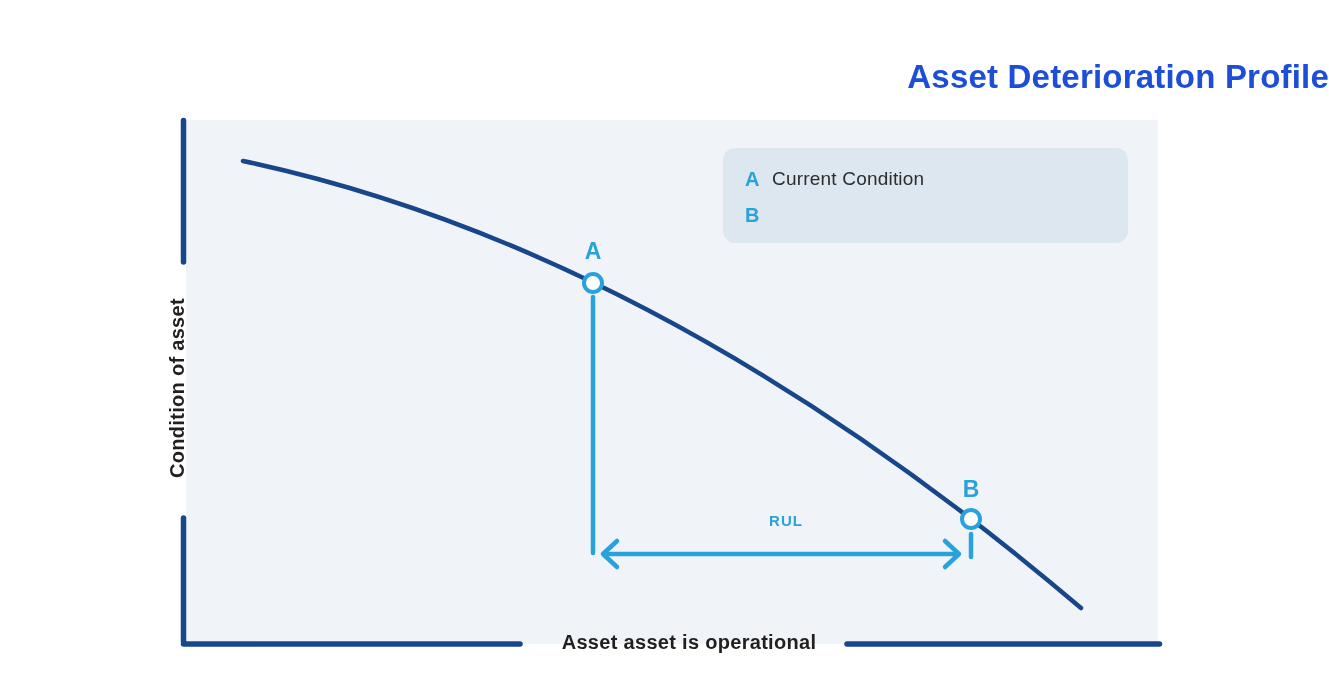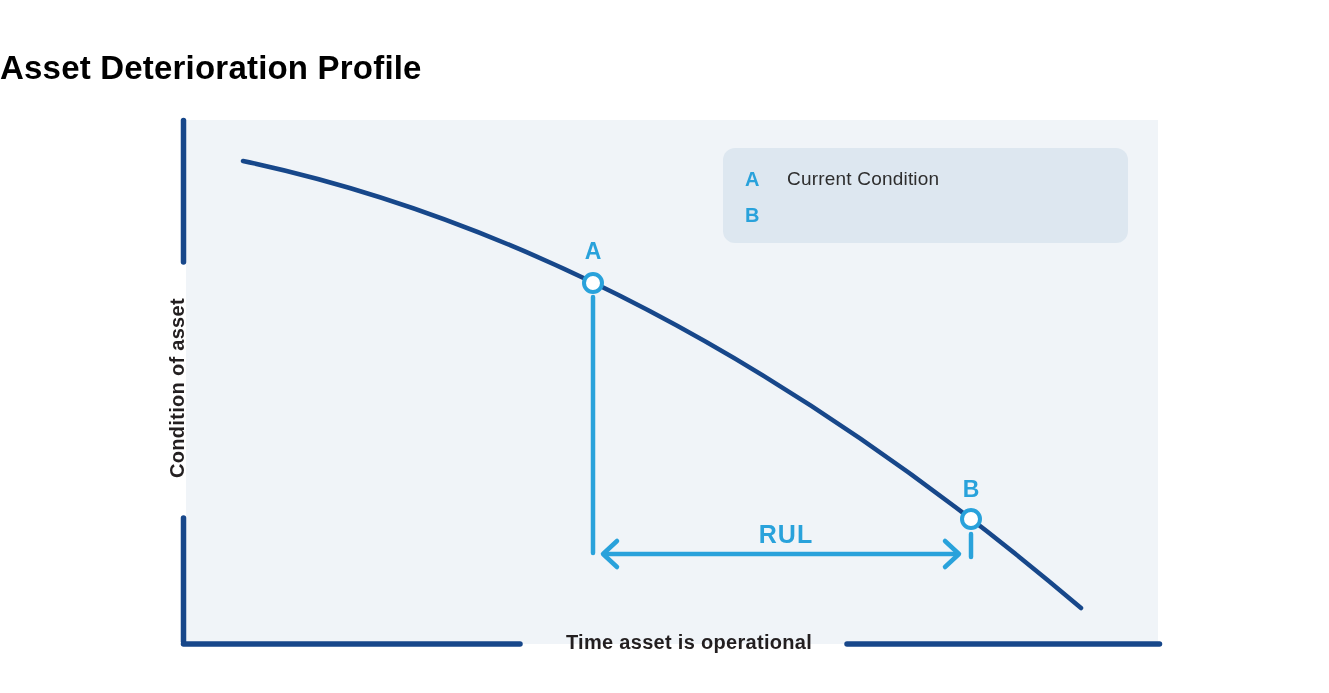--- a/index.html
+++ b/index.html
@@ -6,26 +6,26 @@
   .canvas {
     position: relative;
     width: 1329px;
     height: 693px;
     background: #ffffff;
     overflow: hidden;
     font-family: "Liberation Sans", sans-serif;
   }
   .title {
     position: absolute;
-    left: 0; top: 49px;
+    left: 0; top: 58px;
     width: 100%;
-    text-align: left;
+    text-align: right;
     font-size: 33px;
     font-weight: 700;
-    color: #000000;
+    color: #1d4ed8;
     letter-spacing: 0.2px;
   }
   .plot-bg {
     position: absolute;
     left: 186px; top: 120px;
     width: 972px; height: 524px;
     background: #f0f4f8;
   }
   svg.chart-layer {
     position: absolute;
@@ -65,25 +65,24 @@
     font-weight: 700;
     color: #29a2db;
   }
   .pt-label.a { left: 577px; top: 238px; }
   .pt-label.b { left: 955px; top: 476px; }
   .rul-label {
     position: absolute;
     left: 731px; top: 512px;
     width: 110px;
     text-align: center;
-    font-size: 25px;
+    font-size: 15px;
     font-weight: 700;
     color: #29a2db;
     letter-spacing: 1px;
-    margin-top: 8px;
   }
   .legend {
     position: absolute;
     left: 723px; top: 148px;
     width: 405px; height: 95px;
     background: #dde7f0;
     border-radius: 12px;
     box-sizing: border-box;
     padding: 13px 0 0 22px;
   }
@@ -96,21 +95,20 @@
     width: 27px;
     font-size: 20px;
     font-weight: 700;
     color: #29a2db;
     flex: 0 0 auto;
   }
   .legend-label {
     font-size: 19px;
     color: #2d2d2d;
     letter-spacing: 0.2px;
-    margin-left: 15px;
   }
 </style>
 </head>
 <body>
 
 <div class="canvas">
 
   <div class="title">Asset Deterioration Profile</div>
 
   <div class="plot-bg"></div>
@@ -124,21 +122,21 @@
     <path class="accent-line" d="M 593 297 L 593 553"></path>
     <path class="accent-line" d="M 971 534 L 971 557"></path>
     <path class="accent-line" d="M 604 554 L 958 554"></path>
     <path class="accent-line" d="M 617 541 L 603 554 L 617 567"></path>
     <path class="accent-line" d="M 945 541 L 959 554 L 945 567"></path>
     <path class="marker-circle" d="M 584 283 a 9 9 0 1 0 18 0 a 9 9 0 1 0 -18 0"></path>
     <path class="marker-circle" d="M 962 519 a 9 9 0 1 0 18 0 a 9 9 0 1 0 -18 0"></path>
   </svg>
 
   <div class="y-label">Condition of asset</div>
-  <div class="x-label">Time asset is operational</div>
+  <div class="x-label">Asset asset is operational</div>
 
   <div class="pt-label a">A</div>
   <div class="pt-label b">B</div>
   <div class="rul-label">RUL</div>
 
   <div class="legend">
     <div class="legend-row">
       <span class="legend-key">A</span>
       <span class="legend-label">Current Condition</span>
     </div>

